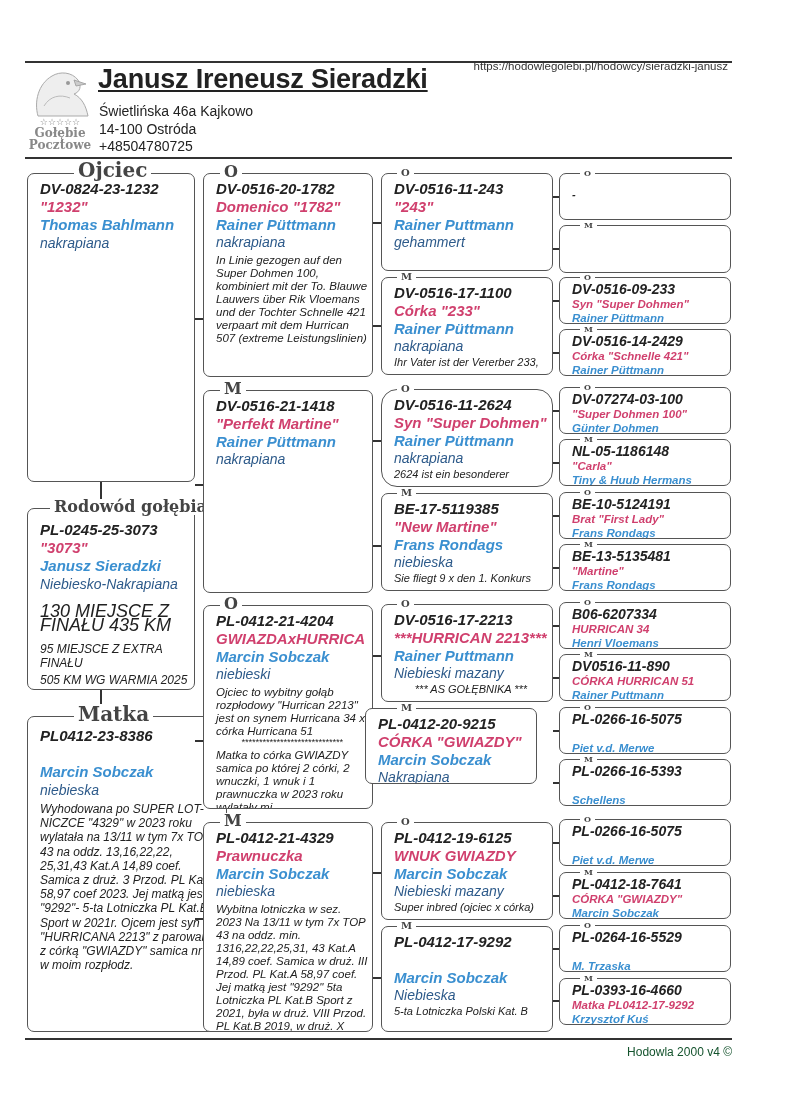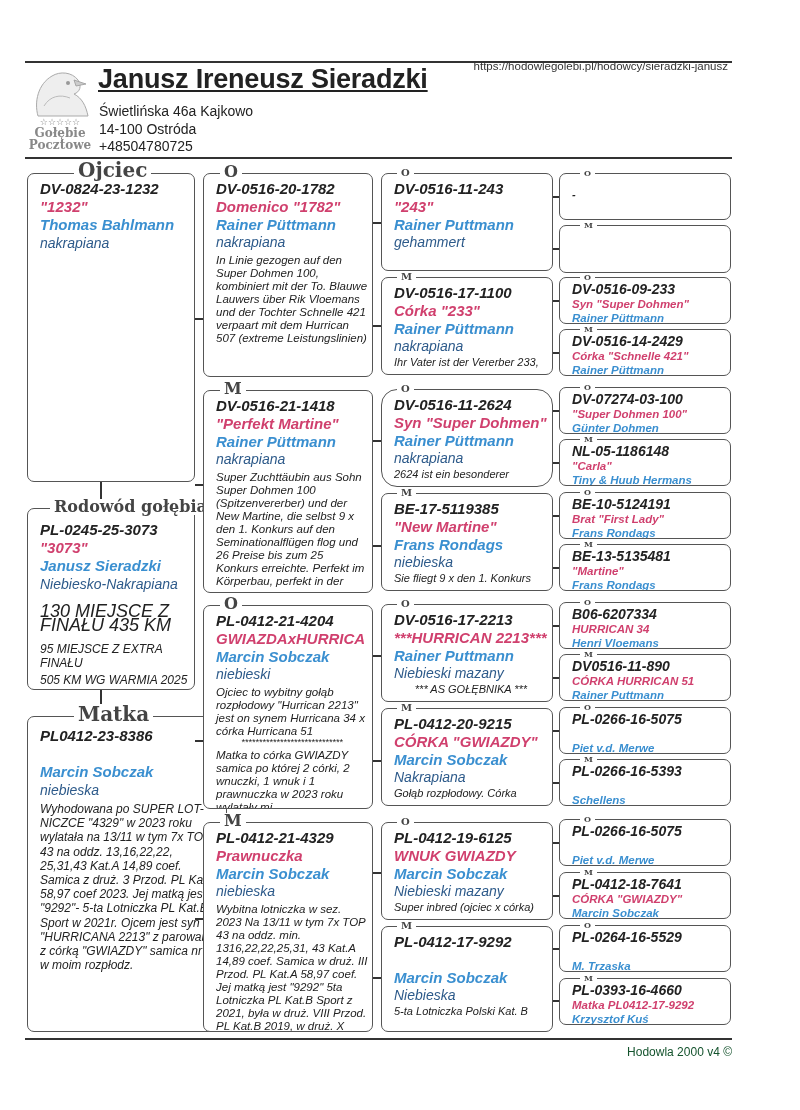--- a/index.html
+++ b/index.html
@@ -106,21 +106,20 @@
   <div class="color">nakrapiana</div>
   <div class="note">In Linie gezogen auf den Super Dohmen 100, kombiniert mit der To. Blauwe Lauwers über Rik Vloemans und der Tochter Schnelle 421 verpaart mit dem Hurrican 507 (extreme Leistungslinien)</div>
 </div>
 <div class="legend mid" style="left:220px; top:164px;">O</div>
 
 <div class="box c2" style="left:203px; top:390px; width:170px; height:203px;">
   <div class="ring">DV-0516-21-1418</div>
   <div class="name">"Perfekt Martine"</div>
   <div class="owner">Rainer Püttmann</div>
   <div class="color">nakrapiana</div>
-  <div class="note">Super Zuchttäubin aus Sohn Super Dohmen 100 (Spitzenvererber) und der New Martine, die selbst 9 x den 1. Konkurs auf den Seminationalflügen flog und 26 Preise bis zum 25 Konkurs erreichte. Perfekt im Körperbau, perfekt in der</div>
 </div>
 <div class="legend mid" style="left:220px; top:381px;">M</div>
 
 <div class="box c2" style="left:203px; top:605px; width:170px; height:204px;">
   <div class="ring">PL-0412-21-4204</div>
   <div class="name">GWIAZDAxHURRICA</div>
   <div class="owner">Marcin Sobczak</div>
   <div class="color">niebieski</div>
   <div class="note">Ojciec to wybitny gołąb rozpłodowy "Hurrican 2213" jest on synem Hurricana 34 x córka Hurricana 51</div>
   <div class="stars-line">*****************************</div>
@@ -183,21 +182,21 @@
 
 <div class="box c3" style="left:381px; top:604px; width:172px; height:98px;">
   <div class="ring">DV-0516-17-2213</div>
   <div class="name">***HURRICAN 2213***</div>
   <div class="owner">Rainer Puttmann</div>
   <div class="color">Niebieski mazany</div>
   <div class="note center">*** AS GOŁĘBNIKA ***</div>
 </div>
 <div class="legend small" style="left:397px; top:599px;">O</div>
 
-<div class="box c3" style="left:381px; top:708px; width:172px; height:98px;">
+<div class="box c3" style="left:365px; top:708px; width:172px; height:76px;">
   <div class="ring">PL-0412-20-9215</div>
   <div class="name">CÓRKA "GWIAZDY"</div>
   <div class="owner">Marcin Sobczak</div>
   <div class="color">Nakrapiana</div>
   <div class="note">Gołąb rozpłodowy. Córka</div>
 </div>
 <div class="legend small" style="left:397px; top:703px;">M</div>
 
 <div class="box c3" style="left:381px; top:822px; width:172px; height:98px;">
   <div class="ring">PL-0412-19-6125</div>

